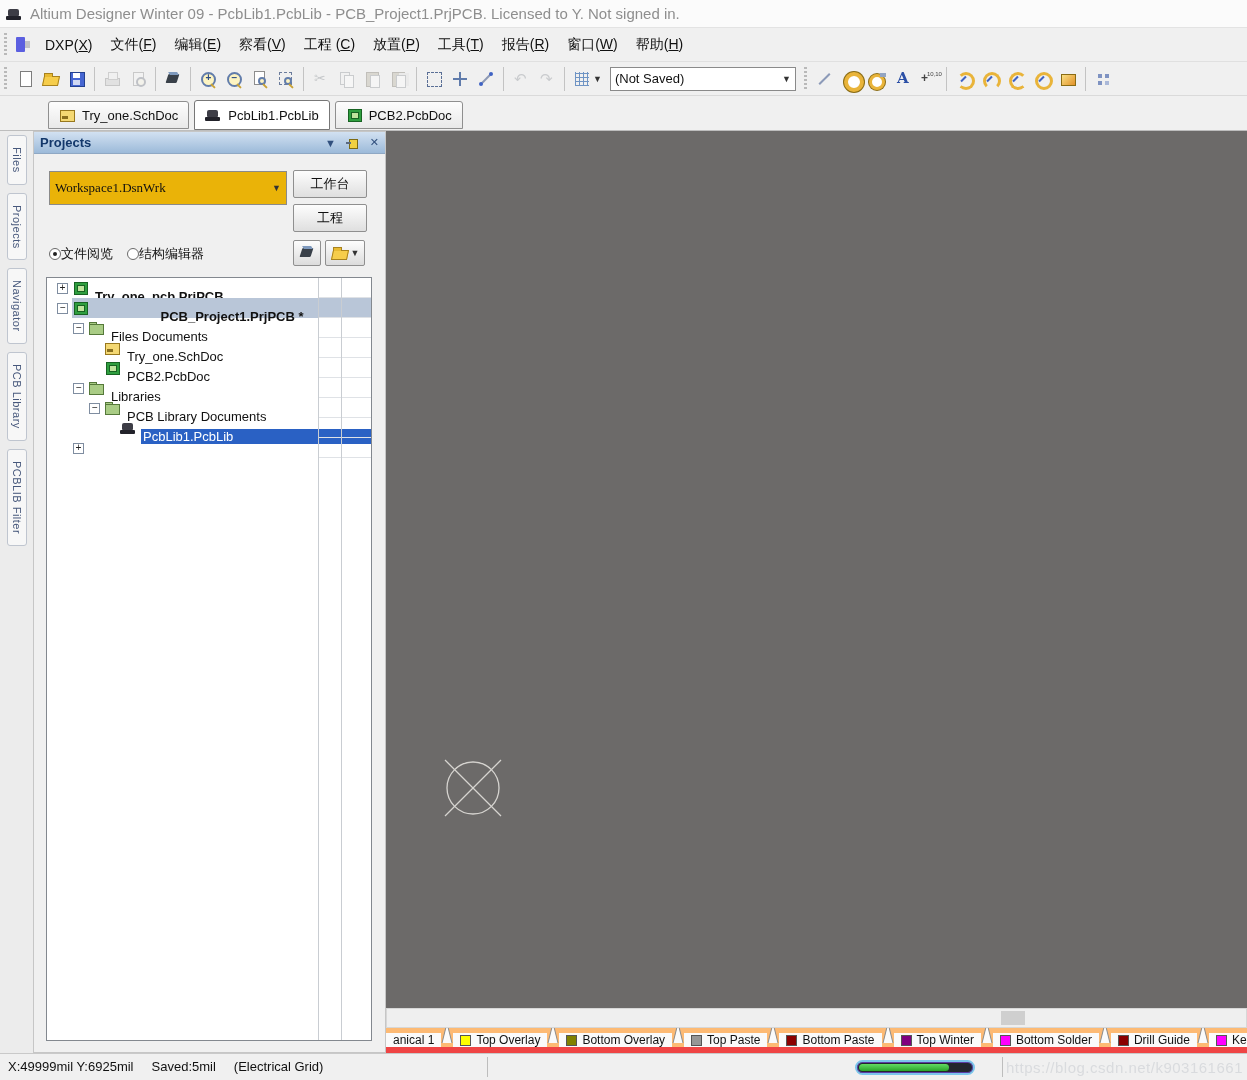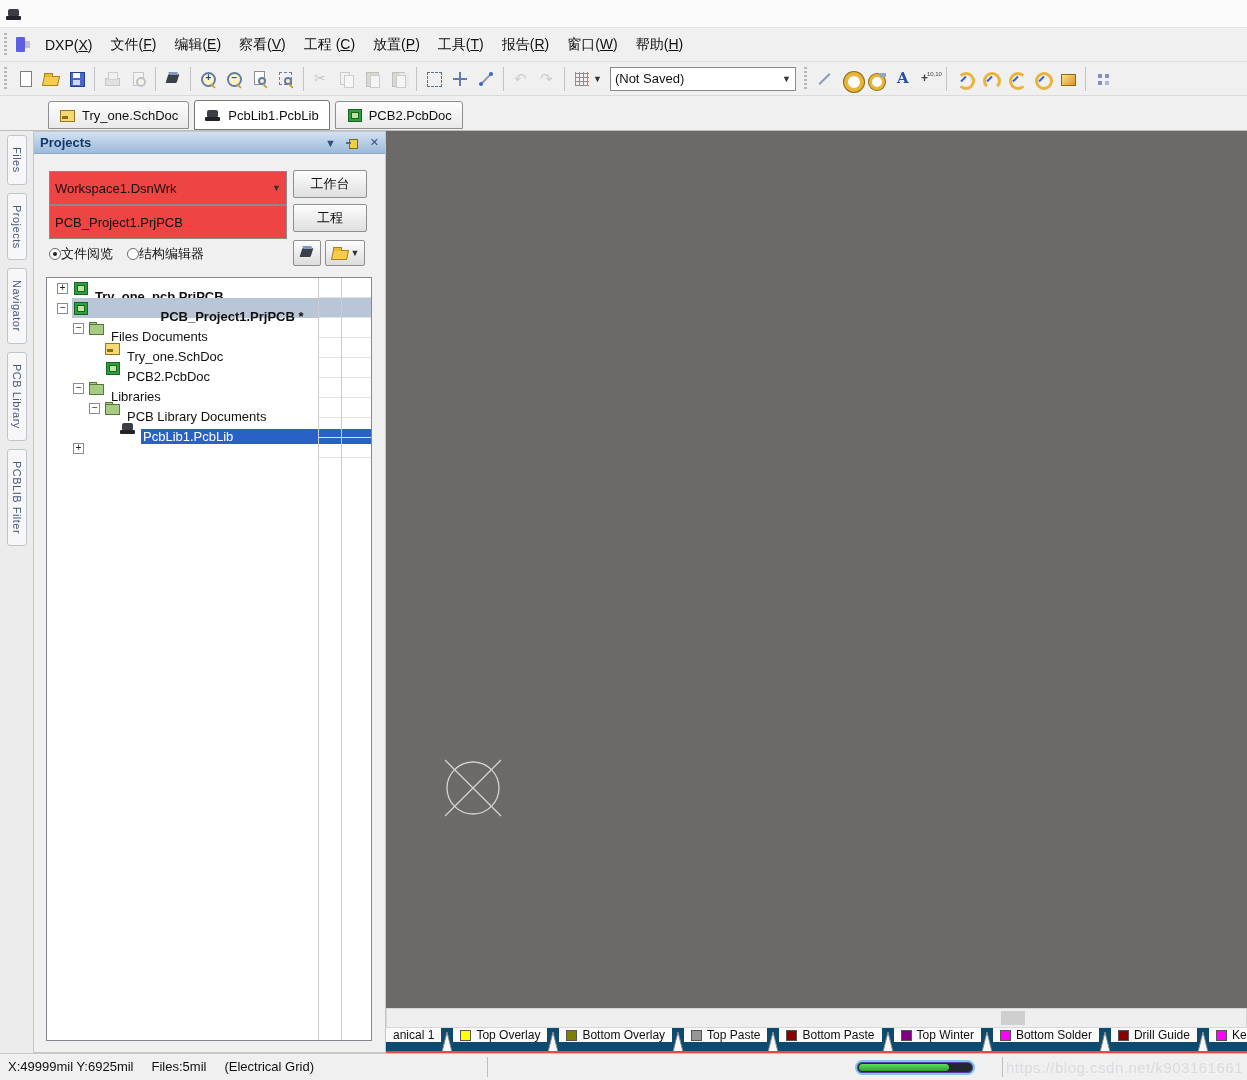--- a/index.html
+++ b/index.html
@@ -119,22 +119,22 @@
   
   .projects-panel { position:absolute; left:33px; top:0; width:353px; height:922px; background:#f0f0f0; border:1px solid #c6c6c6; }
   .panel-header { position:absolute; left:0; top:0; width:100%; height:22px; background:linear-gradient(#d2e1f2,#9cbad9);
                   display:flex; align-items:center; padding:0 6px; border-bottom:1px solid #8fa8c4; }
   .panel-header .ptitle { font-size:13px; font-weight:bold; color:#13386b; flex:1; }
   .panel-header .hicon { color:#31507e; font-size:11px; margin-left:10px; }
   .pin-icon { width:14px; height:10px; position:relative; margin-left:10px; }
   .pin-icon::before { content:""; position:absolute; right:2px; top:1px; width:7px; height:8px; background:#f0d040; border:1px solid #7d6a12; }
   .pin-icon::after { content:""; position:absolute; left:0; top:4px; width:5px; height:2px; background:#5a6a80; }
 
-  .combo { position:absolute; background:#ef4444; border:1px solid #8a8a8a; font-size:13px; color:#111;
-           display:flex; align-items:center; justify-content:space-between; padding:16px 5px; }
+  .combo { position:absolute; background:#eab308; border:1px solid #8a8a8a; font-size:13px; color:#111;
+           display:flex; align-items:center; justify-content:space-between; padding:16px 5px;font-family:Liberation Serif, serif; }
   .combo .arr { font-size:9px; color:#333; }
   .pbtn { position:absolute; background:linear-gradient(#fdfdfd,#dfdfdf); border:1px solid #8f8f8f; border-radius:2px;
           font-size:13px; color:#111; display:flex; align-items:center; justify-content:center; }
   .radio-row { position:absolute; left:15px; top:112px; width:240px; height:20px; display:flex; align-items:center; gap:14px; font-size:13px; color:#111; }
   .radio { display:flex; align-items:center; }
   .rdot { width:12px; height:12px; border-radius:50%; border:1px solid #6a6a6a; background:#fff; position:relative; flex:none; }
   .rdot.on::after { content:""; position:absolute; left:3px; top:3px; width:4px; height:4px; border-radius:50%; background:#222; }
   .mini-btn { position:absolute; top:108px; height:26px; background:linear-gradient(#fdfdfd,#dcdcdc); border:1px solid #8f8f8f;
               border-radius:2px; display:flex; align-items:center; justify-content:center; gap:2px; }
 
@@ -155,41 +155,42 @@
 
   
   .canvas { position:absolute; left:386px; top:0; width:861px; height:877px; background:#6c6a69; }
   .canvas svg { position:absolute; left:58px; top:628px; }
 
   
   .hscroll { position:absolute; left:386px; top:877px; width:861px; height:20px; background:#efefef; border:1px solid #d7d7d7; }
   .hthumb { position:absolute; left:614px; top:2px; width:24px; height:14px; background:#cfcfcf; }
 
   
-  .layertabs { position:absolute; left:386px; top:897px; width:861px; height:25px; background:#0c4a6e;
-               display:flex; align-items:flex-start; overflow:hidden; border-bottom:2px solid #ef4444; }
+  .layertabs { position:absolute; left:386px; top:897px; width:861px; height:25px; background:#fdba74;
+               display:flex; align-items:flex-end; overflow:hidden; border-bottom:6px solid #ef4444; }
   .ltab { display:flex; align-items:center; gap:5px; padding:0 7px; font-size:12px; color:#111; background:#fafafa; white-space:nowrap; }
   .lsw { width:11px; height:11px; border:1px solid #555; flex:none; }
   .lsep { flex:none; }
 
   
   .statusbar { position:absolute; left:0; top:1053px; width:1247px; height:27px; background:#f0f0f0; border-top:1px solid #c9c9c9; font-size:13px; color:#111; }
   .st-left { position:absolute; left:8px; top:5px; width:479px; }
   .st-left span { margin-right:18px; }
   .st-div1 { position:absolute; left:487px; top:3px; height:20px; border-left:1px solid #bdbdbd; }
   .st-div2 { position:absolute; left:1002px; top:3px; height:20px; border-left:1px solid #bdbdbd; }
   .pill { position:absolute; left:855px; top:6px; width:120px; height:15px; border:2px solid #7cc5ec; border-radius:8px; background:#23262e; box-shadow:inset 0 0 0 1px #5c3ba4; overflow:hidden; }
   .pill .fill { position:absolute; left:2px; top:2px; width:78%; height:7px; border-radius:5px; background:linear-gradient(#63da63,#2aa52a); }
   .watermark { position:absolute; right:4px; top:5px; font-size:15px; color:#d9dbde; letter-spacing:.5px; }
 </style>
 </head>
 <body>
 
 <div class="titlebar">
   <span class="ti ti-pcblib"></span>
+  <span class="title">Altium Designer Winter 09 - PcbLib1.PcbLib - PCB_Project1.PrjPCB. Licensed to Y. Not signed in.</span>
 </div>
 
 <div class="menubar">
   <span class="grip"></span>
   <span class="dxp-logo"></span>
   <span id="menu-items" style="display:flex;align-items:center;">
       <span class="menu-item">DXP(<u>X</u>)</span>
       <span class="menu-item">文件(<u>F</u>)</span>
       <span class="menu-item">编辑(<u>E</u>)</span>
       <span class="menu-item">察看(<u>V</u>)</span>
@@ -350,23 +351,20 @@
       <span class="pin-icon"></span>
       <span class="hicon">✕</span>
     </div>
 
     <div class="combo" style="left:15px; top:39px; width:238px; height:26px;">
       <span>Workspace1.DsnWrk</span>
       <span class="arr">▼</span>
     </div>
     <div class="pbtn" style="left:259px; top:38px; width:74px; height:28px;">工作台</div>
 
-    <div class="combo" style="left:15px; top:73px; width:238px; height:26px;">
-      <span>PCB_Project1.PrjPCB</span>
-    </div>
     <div class="pbtn" style="left:259px; top:72px; width:74px; height:28px;">工程</div>
 
     <div class="radio-row">
       <span class="radio">
         <span class="rdot on"></span>
         <span>文件阅览</span>
       </span>
       <span class="radio">
         <span class="rdot"></span>
         <span>结构编辑器</span>
@@ -515,21 +513,21 @@
         </svg></span>
       <span class="ltab">
         <span class="lsw" style="background: rgb(255, 0, 255);"></span>
         <span>Keep-Out</span>
       </span>
     </div>
 </div>
 
 <div class="statusbar">
   <div class="st-left">
-    <span>X:49999mil Y:6925mil</span><span>Files:5mil</span><span>(Electrical Grid)</span>
+    <span>X:49999mil Y:6925mil</span><span>Saved:5mil</span><span>(Electrical Grid)</span>
   </div>
   <div class="st-div1"></div>
   <div class="pill">
       <div class="fill"></div>
     </div>
   <div class="st-div2"></div>
   <div class="watermark">https://blog.csdn.net/k903161661</div>
 </div>
 
 </body></html>

